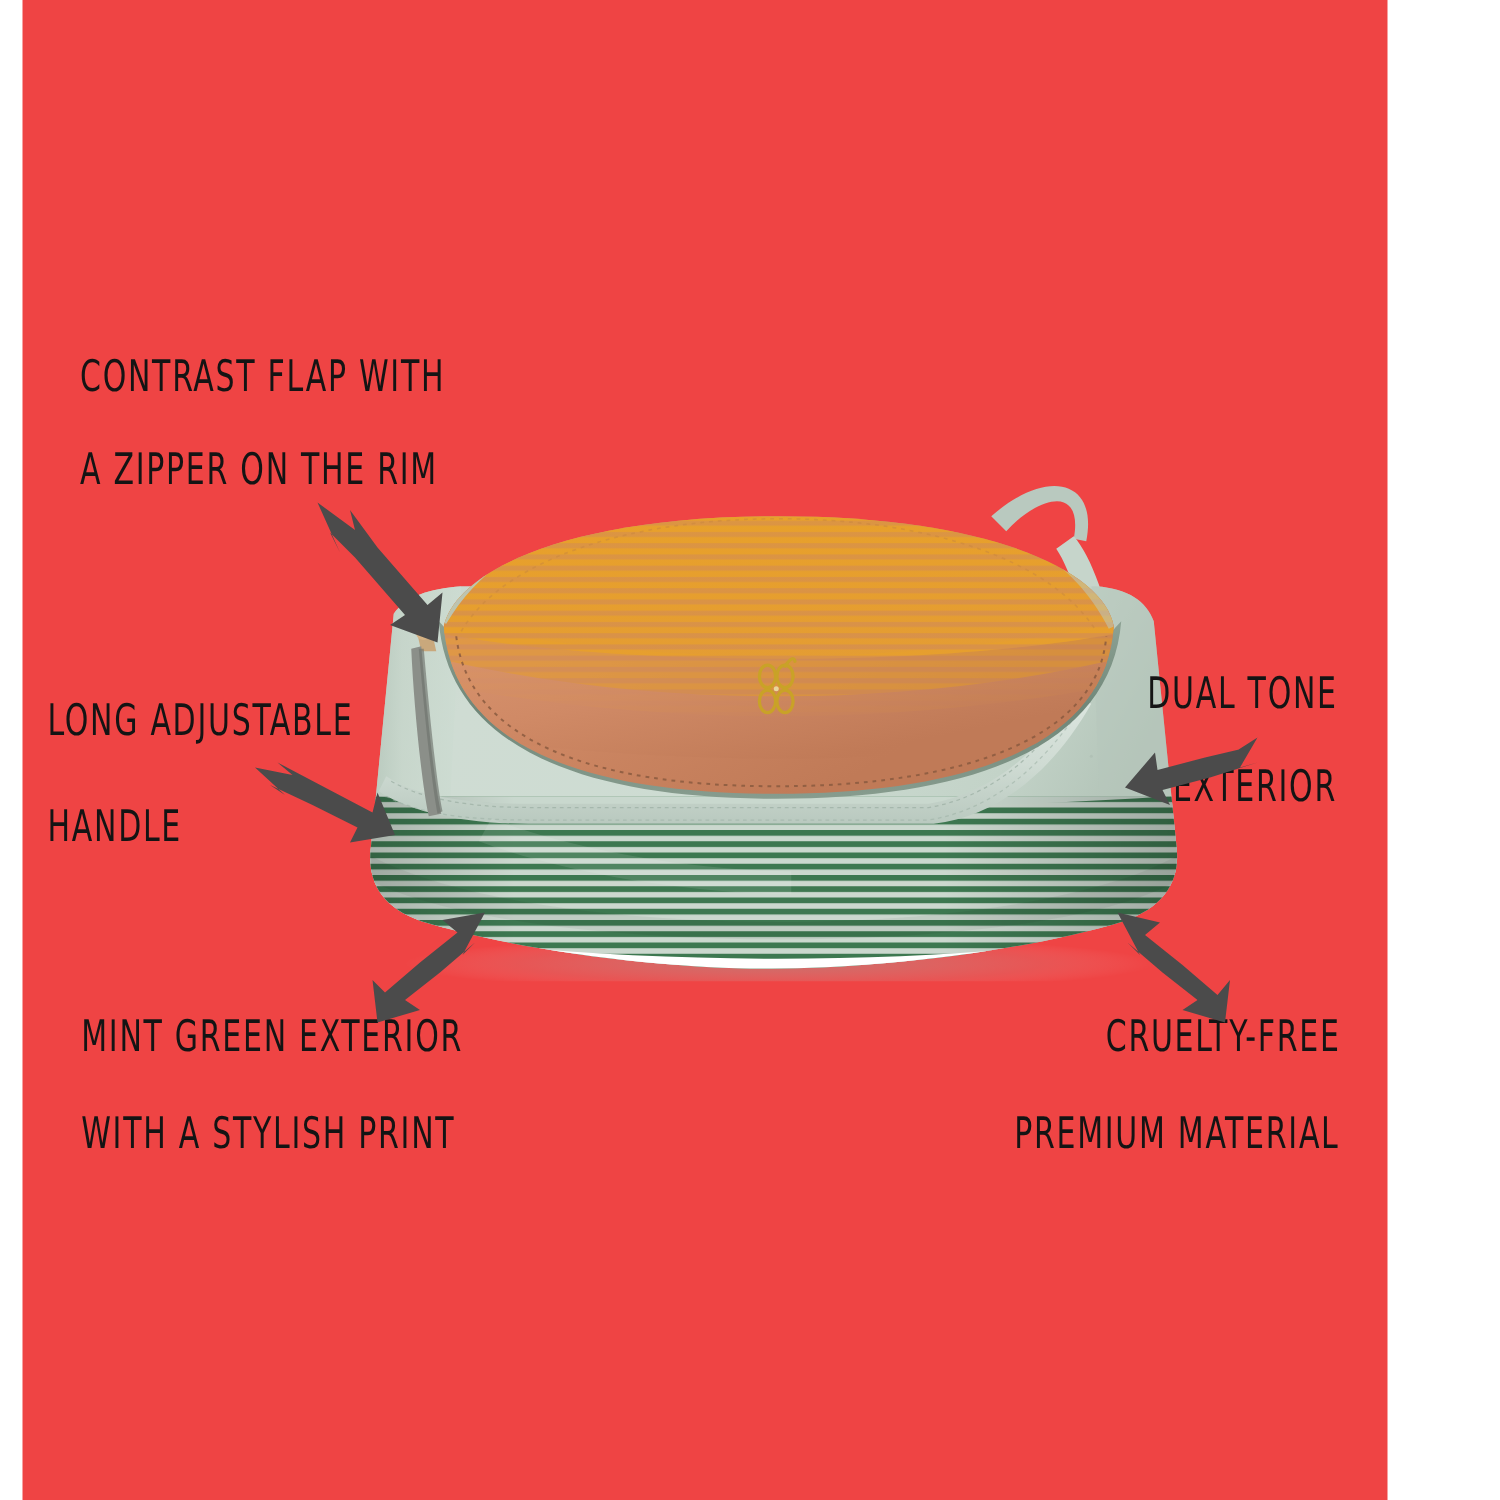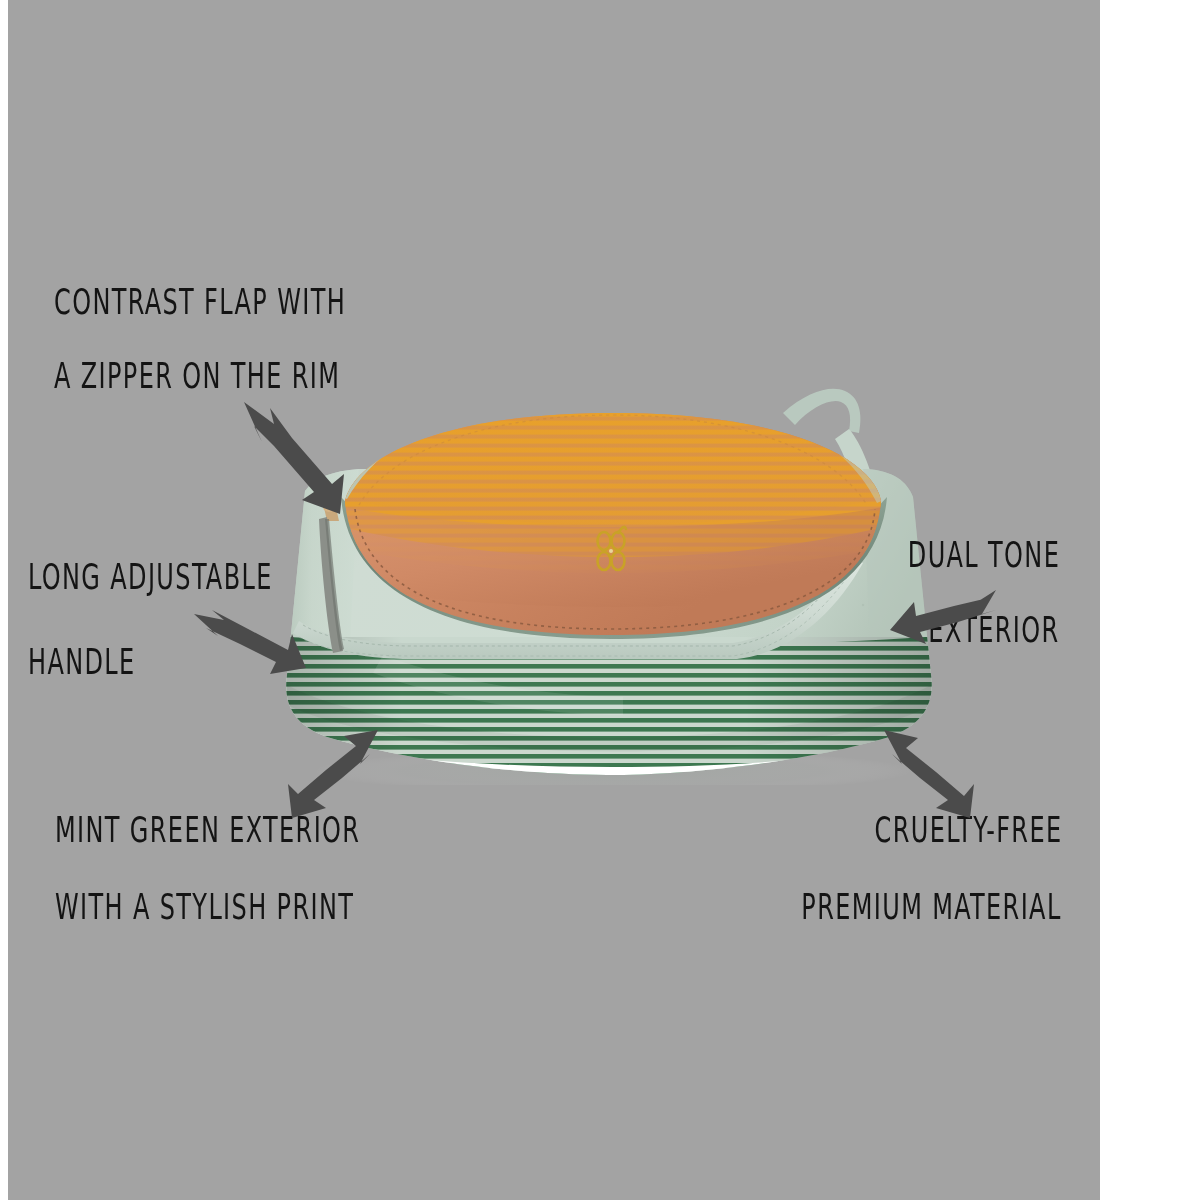--- a/index.html
+++ b/index.html
@@ -9,24 +9,24 @@
   }
   body {
     width: 1200px;
     height: 1200px;
     position: relative;
     overflow: hidden;
     font-family: "DejaVu Sans", sans-serif;
   }
   #stage {
     position: absolute;
-    left: 8px; top: 0;
+    left: 18px; top: 0;
     width: 1092px;
     height: 1200px;
-    background: #a3a3a3;
+    background: #ef4444;
   }
 
   
   .anno {
     position: absolute;
     color: #141414;
     font-family: "DejaVu Sans Condensed", "Liberation Sans Narrow", "Liberation Sans", sans-serif;
     font-size: 31px;
     letter-spacing: 1.6px;
     line-height: 1.0;

